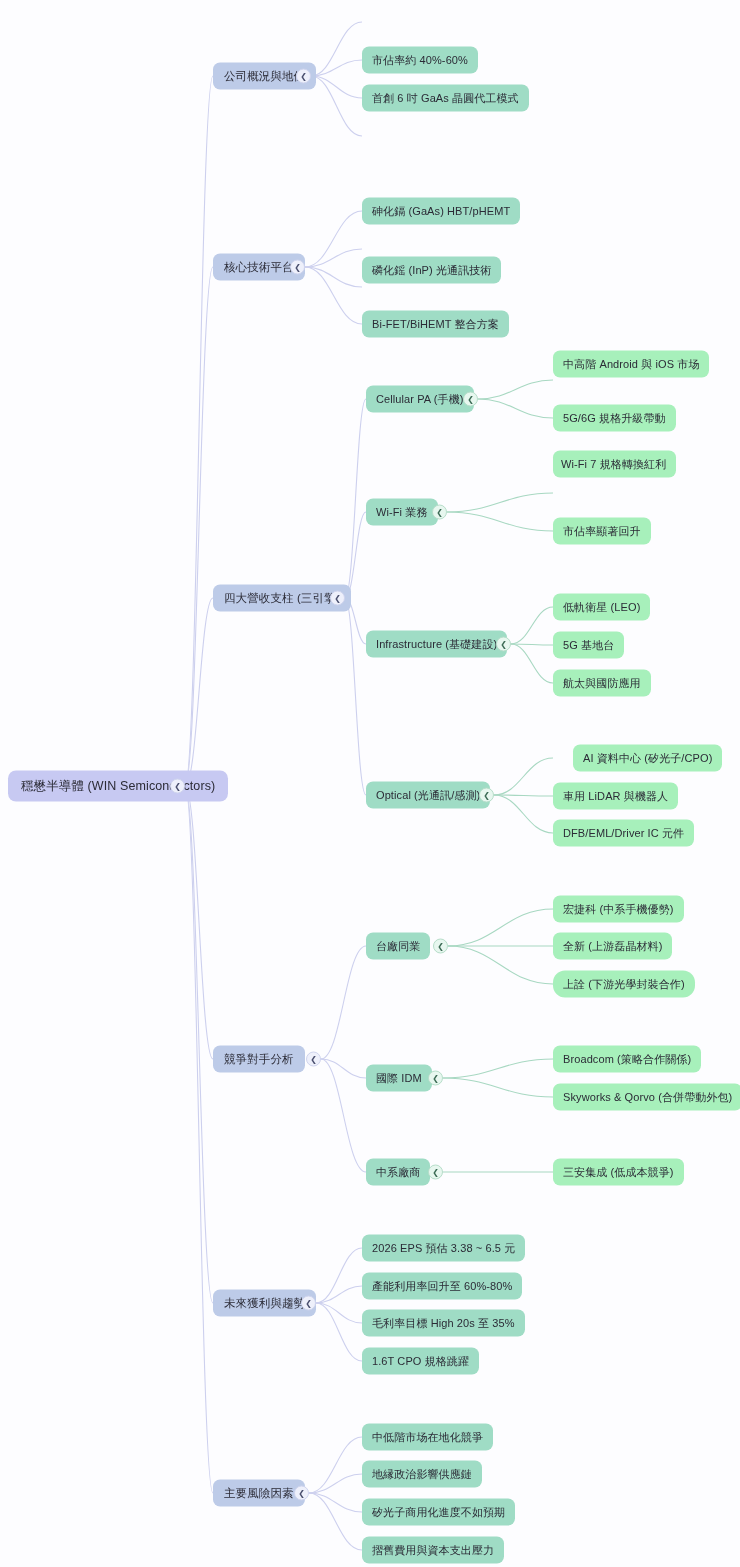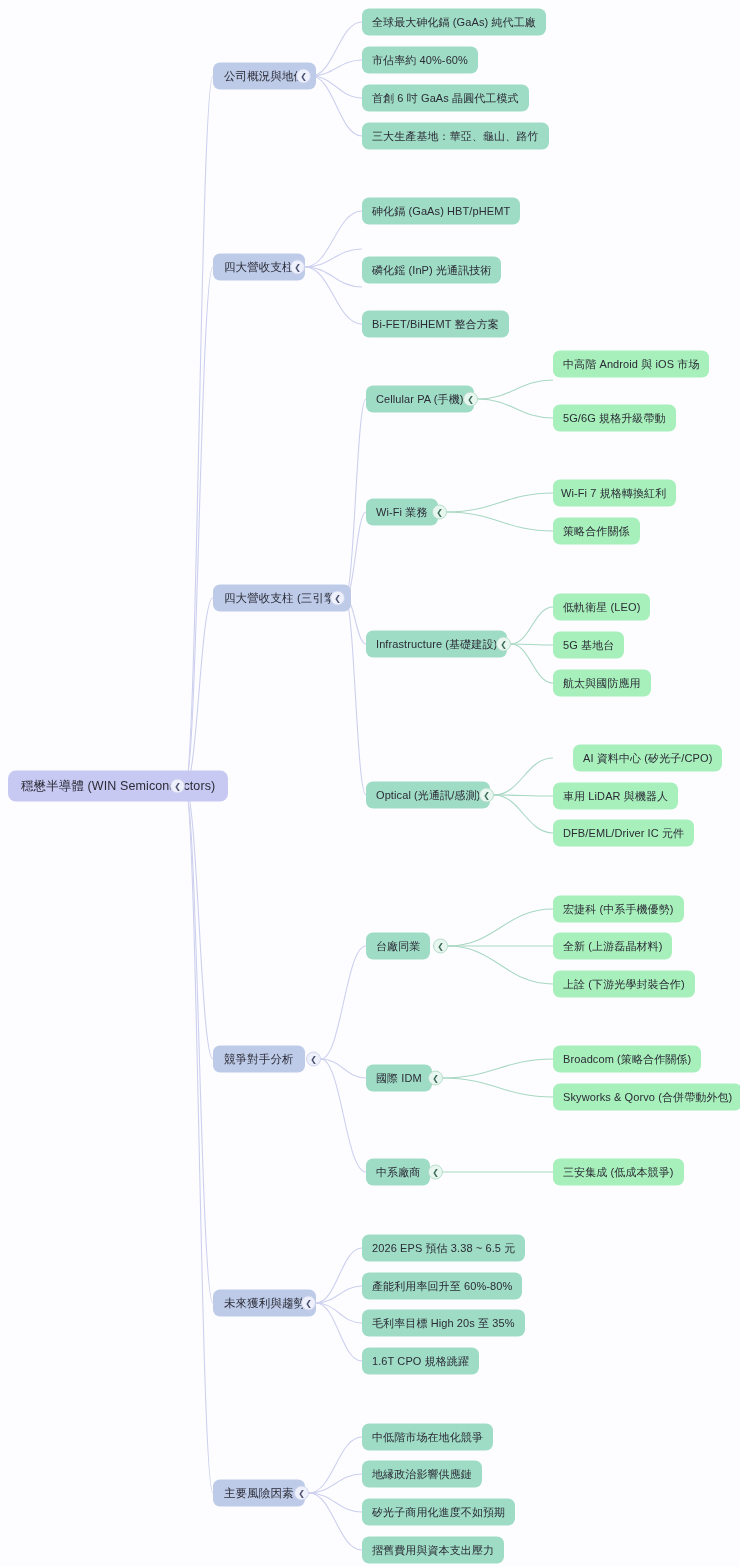--- a/index.html
+++ b/index.html
@@ -129,35 +129,29 @@
 
   <div class="node root" style="left:8px; top:786px;">
     <span>穩懋半導體 (WIN Semiconductors)</span>
   </div>
   <div class="toggle" style="left:170px; top:786px;">❮</div>
 
   <div class="node lvl1" style="left:213px; top:76px;">
     <span>公司概況與地位</span>
   </div>
   <div class="toggle" style="left:296px; top:76px;">❮</div>
-  <div class="node lvl2" style="left:362px; top:22px;">
-    <span>全球最大砷化鎘 (GaAs) 純代工廠</span>
-  </div>
   <div class="node lvl2" style="left:362px; top:60px;">
     <span>市佔率約 40%-60%</span>
   </div>
   <div class="node lvl2" style="left:362px; top:98px;">
     <span>首創 6 吋 GaAs 晶圓代工模式</span>
   </div>
-  <div class="node lvl2" style="left:362px; top:136px;">
-    <span>三大生產基地：華亞、龜山、路竹</span>
-  </div>
 
   <div class="node lvl1" style="left:213px; top:267px;">
-    <span>四大營收支柱</span>
+    <span>核心技術平台</span>
   </div>
   <div class="toggle" style="left:290px; top:267px;">❮</div>
   <div class="node lvl2" style="left:362px; top:211px;">
     <span>砷化鎘 (GaAs) HBT/pHEMT</span>
   </div>
   <div class="node lvl2" style="left:362px; top:270px;">
     <span>磷化鎐 (InP) 光通訊技術</span>
   </div>
   <div class="node lvl2" style="left:362px; top:324px;">
     <span>Bi-FET/BiHEMT 整合方案</span>
@@ -176,25 +170,25 @@
     <span>中高階 Android 與 iOS 市场</span>
   </div>
   <div class="node lvl3" style="left:553px; top:418px;">
     <span>5G/6G 規格升級帶動</span>
   </div>
 
   <div class="node lvl2" style="left:366px; top:512px;">
     <span>Wi-Fi 業務</span>
   </div>
   <div class="toggle green" style="left:432px; top:512px;">❮</div>
-  <div class="node lvl3" style="left:553px; top:493px;padding-left:8px;">
+  <div class="node lvl3" style="left:553px; top:464px;padding-left:8px;">
     <span>Wi-Fi 7 規格轉換紅利</span>
   </div>
   <div class="node lvl3" style="left:553px; top:531px;">
-    <span>策略合作關係</span>
+    <span>市佔率顯著回升</span>
   </div>
 
   <div class="node lvl2" style="left:366px; top:644px;">
     <span>Infrastructure (基礎建設)</span>
   </div>
   <div class="toggle green" style="left:496px; top:644px;">❮</div>
   <div class="node lvl3" style="left:553px; top:607px;">
     <span>低軌衛星 (LEO)</span>
   </div>
   <div class="node lvl3" style="left:553px; top:645px;">
@@ -226,21 +220,21 @@
   <div class="node lvl2" style="left:366px; top:946px;">
     <span>台廠同業</span>
   </div>
   <div class="toggle green" style="left:433px; top:946px;">❮</div>
   <div class="node lvl3" style="left:553px; top:909px;">
     <span>宏捷科 (中系手機優勢)</span>
   </div>
   <div class="node lvl3" style="left:553px; top:946px;justify-content:center;">
     <span>全新 (上游磊晶材料)</span>
   </div>
-  <div class="node lvl3" style="left:553px; top:984px;">
+  <div class="node lvl3" style="left:553px; top:984px;border-radius:12px;">
     <span>上詮 (下游光學封裝合作)</span>
   </div>
 
   <div class="node lvl2" style="left:366px; top:1078px;">
     <span>國際 IDM</span>
   </div>
   <div class="toggle green" style="left:428px; top:1078px;">❮</div>
   <div class="node lvl3" style="left:553px; top:1059px;">
     <span>Broadcom (策略合作關係)</span>
   </div>

